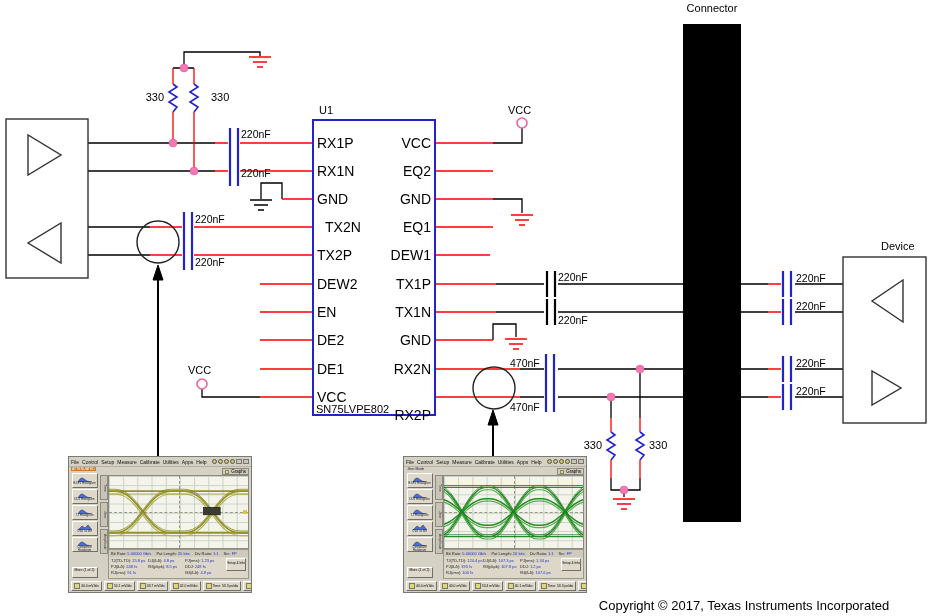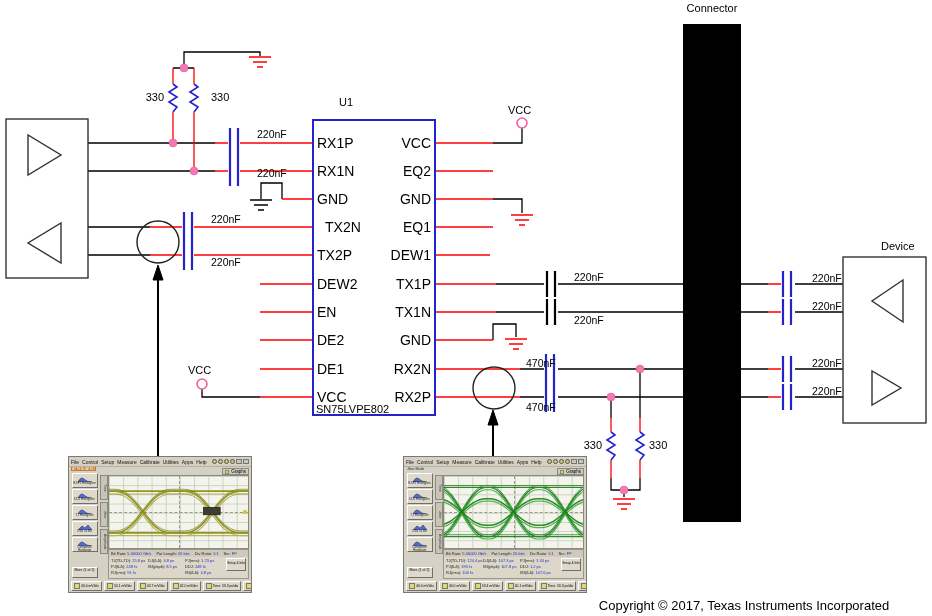--- a/index.html
+++ b/index.html
@@ -1,19 +1,19 @@
 <!DOCTYPE html>
 <html><head>
 <meta charset="utf-8">
 <style>
   html,body{margin:0;padding:0;background:#fff;}
   #canvas{position:relative;width:932px;height:616px;background:#fff;overflow:hidden;
           font-family:"Liberation Sans",sans-serif;color:#000;}
   .lbl{position:absolute;font-size:11px;white-space:nowrap;}
-  .caplbl{position:absolute;font-size:10.5px;white-space:nowrap;padding-left:16px;}
+  .caplbl{position:absolute;font-size:10.5px;white-space:nowrap;}
   .pin{position:absolute;font-size:14px;white-space:nowrap;transform:translateY(-50%);}
   .pinR{width:70px;text-align:right;}
   .center{text-align:center;}
   #schsvg{position:absolute;left:0;top:0;}
 
   
   .scope{position:absolute;width:184px;height:137px;background:#d5d1c5;
          border:1px solid #7a7a72;box-sizing:border-box;overflow:hidden;}
   .menubar{display:flex;align-items:center;gap:3px;font-size:5px;height:9px;
            padding:0 2px;color:#111;background:#d5d1c5;border-bottom:1px solid #b5b1a5;}
@@ -174,21 +174,21 @@
       <polygon data-name="device-tx-buffer-icon" points="872,371 872,405 901,388"></polygon>
     </g>
 
     <rect data-name="ic-body" x="313" y="120" width="122" height="295" fill="#fff" stroke="#2323cc" stroke-width="2"></rect>
 
     <rect data-name="connector-bar" x="683" y="24" width="58" height="498" fill="#000"></rect>
   </svg>
 
   <div class="lbl center" data-name="connector-label" style="left:669px;top:2px;width:86px;">Connector</div>
   <div class="lbl" data-name="device-label" style="left:868px;top:240px;margin-left:13px;">Device</div>
-  <div class="lbl" data-name="ic-refdes" style="left:319px;top:96px;margin-left:20px;">U1</div>
+  <div class="lbl" data-name="ic-refdes" style="left:319px;top:104px;">U1</div>
   <div class="lbl" data-name="ic-part-number" style="left:316px;top:403px;">SN75LVPE802</div>
   <div class="lbl" data-name="vcc-label-right" style="left:508px;top:104px;">VCC</div>
   <div class="lbl" data-name="vcc-label-left" style="left:188px;top:364px;">VCC</div>
 
   <div class="lbl" data-name="resistor-value" style="left:140px;top:91px;width:24px;text-align:right;">330</div>
   <div class="lbl" data-name="resistor-value" style="left:211px;top:91px;">330</div>
   <div class="lbl" data-name="resistor-value" style="left:578px;top:439px;width:24px;text-align:right;">330</div>
   <div class="lbl" data-name="resistor-value" style="left:649px;top:439px;">330</div>
 
   <div class="caplbl" data-name="cap-value" style="left:241px;top:128px;">220nF</div>
@@ -216,21 +216,21 @@
   <div class="pin" data-name="ic-pin-label" style="left:317px;top:397px;">VCC</div>
   <div class="pin pinR" data-name="ic-pin-label" style="left:361px;top:143px;">VCC</div>
   <div class="pin pinR" data-name="ic-pin-label" style="left:361px;top:171px;">EQ2</div>
   <div class="pin pinR" data-name="ic-pin-label" style="left:361px;top:199px;">GND</div>
   <div class="pin pinR" data-name="ic-pin-label" style="left:361px;top:227px;">EQ1</div>
   <div class="pin pinR" data-name="ic-pin-label" style="left:361px;top:255px;">DEW1</div>
   <div class="pin pinR" data-name="ic-pin-label" style="left:361px;top:284px;">TX1P</div>
   <div class="pin pinR" data-name="ic-pin-label" style="left:361px;top:312px;">TX1N</div>
   <div class="pin pinR" data-name="ic-pin-label" style="left:361px;top:340px;">GND</div>
   <div class="pin pinR" data-name="ic-pin-label" style="left:361px;top:369px;">RX2N</div>
-  <div class="pin pinR" data-name="ic-pin-label" style="left:361px;top:397px;">RX2P</div>
+  <div class="pin pinR" data-name="ic-pin-label" style="left:361px;top:415px;">RX2P</div>
 
   <div class="scope" data-name="oscilloscope-window-1" style="left:68px;top:456px;">
     <div class="mode1" data-name="scope-mode-badge">ATTENUATED</div>
     <div class="menubar" data-name="scope-menubar">
       <span style="display:flex;gap:3px;" data-name="menu-items">
           <span data-name="menu-item">File</span>
           <span data-name="menu-item">Control</span>
           <span data-name="menu-item">Setup</span>
           <span data-name="menu-item">Measure</span>
           <span data-name="menu-item">Calibrate</span>

